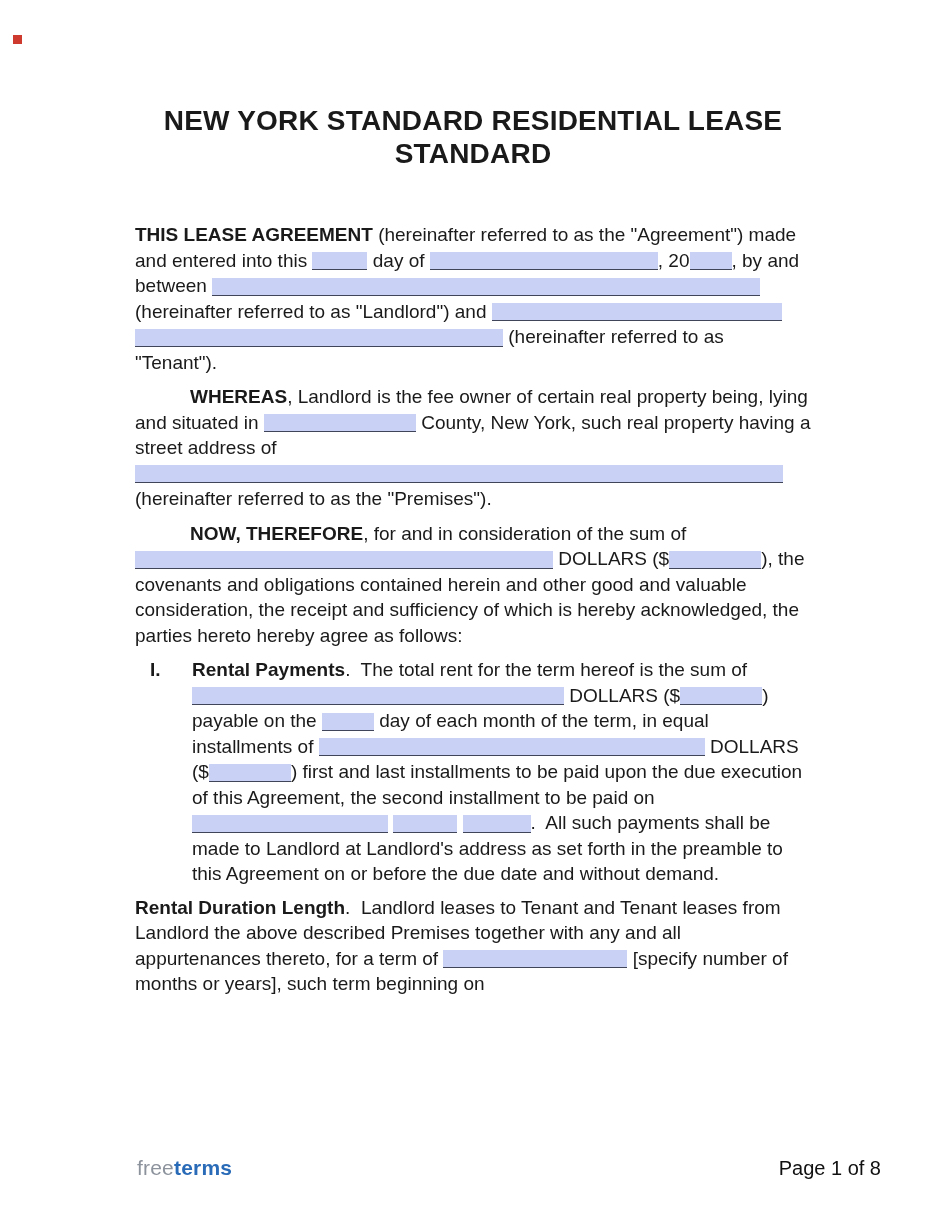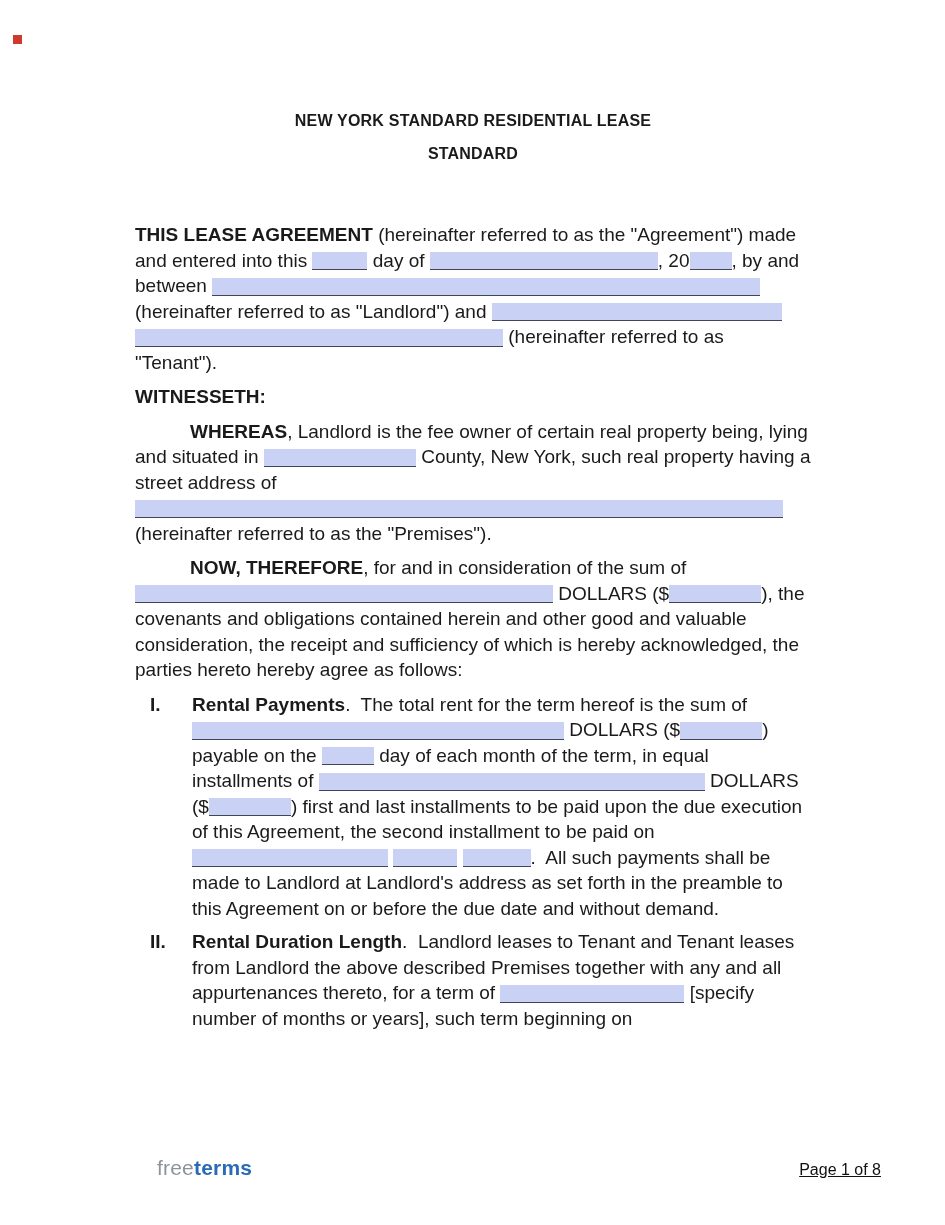--- a/index.html
+++ b/index.html
@@ -24,21 +24,21 @@
   .content {
     position: absolute;
     left: 135px;
     top: 104px;
     width: 676px;
     font-size: 19px;
     line-height: 25.5px;
   }
   .doc-title {
     text-align: center;
-    font-size: 16px;
+    font-size: 28px;
     line-height: 33px;
     font-weight: bold;
     letter-spacing: 0.2px;
     margin-bottom: 52px;
   }
   .para { margin: 0 0 9px 0; }
   .para.indent { text-indent: 55px; }
   .bold { font-weight: bold; }
   .blank {
     display: inline-block;
@@ -54,48 +54,46 @@
   .footer {
     position: absolute;
     left: 137px;
     right: 64px;
     top: 1156px;
     display: flex;
     justify-content: space-between;
     align-items: baseline;
   }
   .logo { font-size: 21px; letter-spacing: 0.2px; cursor: pointer; }
-  .logo .free { color: var(--logo-free, #8d939c); margin-left: 20px; }
+  .logo .free { color: var(--logo-free, #8d939c); }
   .logo .forms { color: var(--logo-forms, #2a6bb8); font-weight: bold; }
-  .page-label { font-size: 16px; color: #111111; text-decoration: underline; }
+  .page-label { font-size: 20px; color: #111111; }
 </style>
 </head>
 <body>
 
 <div class="page">
   <div class="corner-mark"></div>
 
   <div class="content">
     <h1 class="doc-title">
       <span>NEW YORK STANDARD RESIDENTIAL LEASE</span><br>
       <span>STANDARD</span>
     </h1>
 
     <p class="para"><span class="bold">THIS LEASE AGREEMENT</span><span> (hereinafter referred to as the "Agreement") made and entered into this </span><span class="blank" style="width: 55px;"></span><span> day of </span><span class="blank" style="width: 228px;"></span><span>, 20</span><span class="blank" style="width: 42px;"></span><span>, by and between </span><span class="blank" style="width: 548px;"></span><span> (hereinafter referred to as "Landlord") and </span><span class="blank" style="width: 290px;"></span><span> </span><span class="blank" style="width: 368px;"></span><span> (hereinafter referred to as "Tenant").</span></p>
-    <p class="para"><span class="bold">WITNESSETH:</span></p>
     <p class="para indent"><span class="bold">WHEREAS</span><span>, Landlord is the fee owner of certain real property being, lying and situated in </span><span class="blank" style="width: 152px;"></span><span> County, New York, such real property having a street address of </span><span class="blank" style="width: 648px;"></span><span> (hereinafter referred to as the "Premises").</span></p>
     <p class="para indent"><span class="bold">NOW, THEREFORE</span><span>, for and in consideration of the sum of </span><span class="blank" style="width: 418px;"></span><span> DOLLARS ($</span><span class="blank" style="width: 92px;"></span><span>), the covenants and obligations contained herein and other good and valuable consideration, the receipt and sufficiency of which is hereby acknowledged, the parties hereto hereby agree as follows:</span></p>
 
     <div class="list">
       <div class="list-item">
         <span class="li-num">I.</span>
         <div class="li-body"><span class="bold">Rental Payments</span><span>.&nbsp; The total rent for the term hereof is the sum of </span><span class="blank" style="width: 372px;"></span><span> DOLLARS ($</span><span class="blank" style="width: 82px;"></span><span>) payable on the </span><span class="blank" style="width: 52px;"></span><span> day of each month of the term, in equal installments of </span><span class="blank" style="width: 386px;"></span><span> DOLLARS ($</span><span class="blank" style="width: 82px;"></span><span>) first and last installments to be paid upon the due execution of this Agreement, the second installment to be paid on </span><span class="blank" style="width: 196px;"></span><span> </span><span class="blank" style="width: 64px;"></span><span> </span><span class="blank" style="width: 68px;"></span><span>.&nbsp; All such payments shall be made to Landlord at Landlord's address as set forth in the preamble to this Agreement on or before the due date and without demand.</span></div>
       </div>
       <div class="list-item">
-        <span class="li-num">II.</span>
         <div class="li-body"><span class="bold">Rental Duration Length</span><span>.&nbsp; Landlord leases to Tenant and Tenant leases from Landlord the above described Premises together with any and all appurtenances thereto, for a term of </span><span class="blank" style="width: 184px;"></span><span> [specify number of months or years], such term beginning on</span></div>
       </div>
     </div>
   </div>
 
   <div class="footer">
     <div class="logo">
       <span class="free">free</span><span class="forms">terms</span>
     </div>
     <div class="page-label">Page 1 of 8</div>

